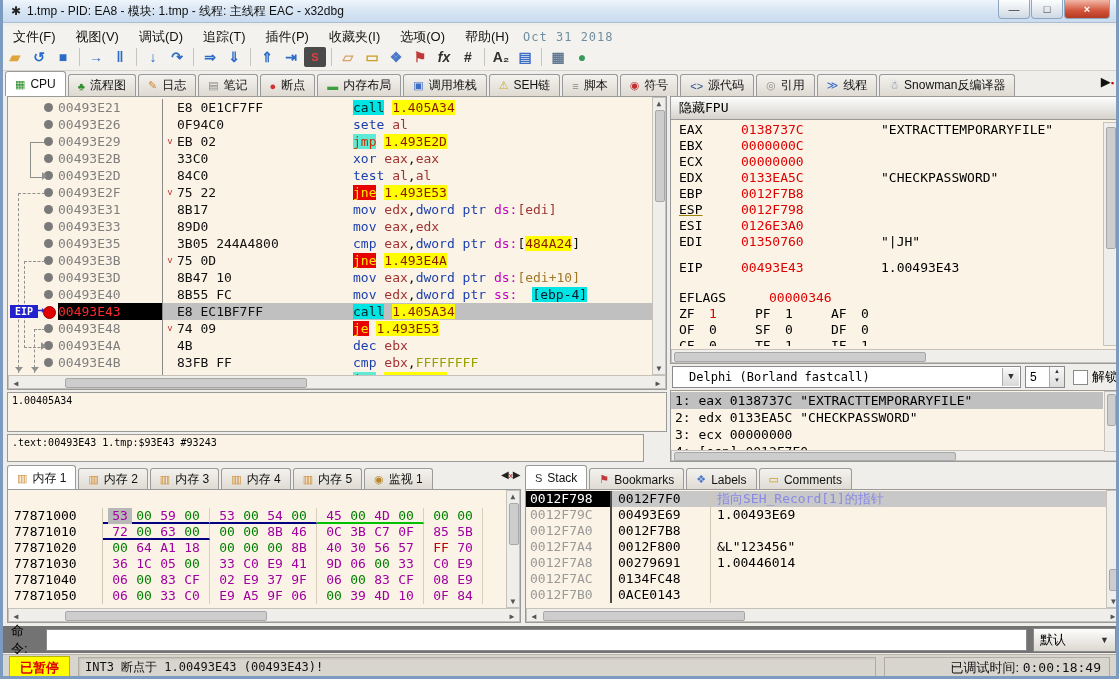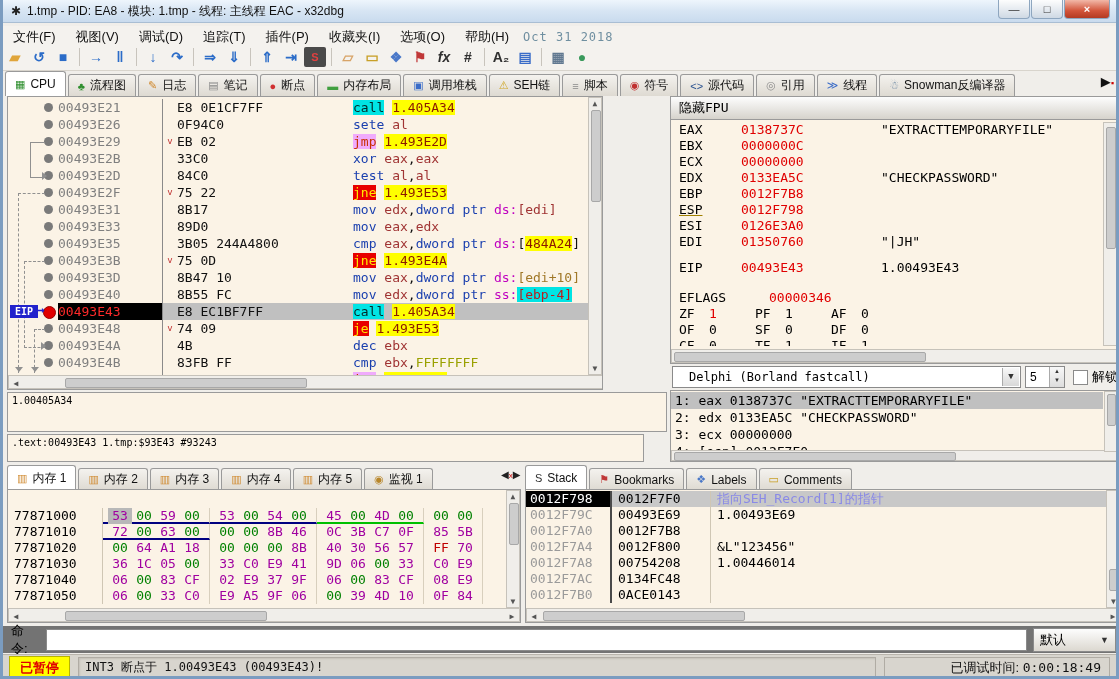--- a/index.html
+++ b/index.html
@@ -27,21 +27,21 @@
   .tabbar{position:absolute;display:flex;align-items:flex-end;}
   #maintabs{left:2px;top:70px;width:1104px;height:26px;}
   .tab{height:21px;display:flex;align-items:center;padding:0 9px;border:1px solid #9a9a9a;border-bottom:none;
        background:linear-gradient(#f4f2ee,#dedad2);border-radius:3px 3px 0 0;margin-right:2px;font-size:12px;color:#111;white-space:nowrap;}
   .tab.active{background:#fff;height:24px;font-weight:normal;}
   .tab .ticon{margin-right:5px;font-size:11px;}
   #tab-overflow{position:absolute;right:2px;top:74px;font-size:13px;color:#111;}
   #tab-overflow i{color:#c00;font-style:normal;font-size:9px;}
   
   .pane{position:absolute;background:#fbf3e6;border:1px solid #9a9a9a;box-sizing:border-box;overflow:hidden;}
-  #disasm{left:4px;top:96px;width:596px;height:294px;}
+  #disasm{left:4px;top:96px;width:660px;height:294px;}
   #regpane{left:667px;top:96px;width:448px;height:268px;}
   #infobox{left:4px;top:392px;width:660px;height:40px;}
   #locbox{left:4px;top:434px;width:637px;height:28px;}
   #convrow{position:absolute;left:667px;top:364px;width:448px;height:26px;background:#f0eeea;display:flex;align-items:center;}
   #argpane{left:667px;top:390px;width:448px;height:72px;}
   #mempane{left:4px;top:489px;width:514px;height:134px;}
   #stackpane{left:522px;top:489px;width:597px;height:134px;}
   
   #disasm-rows{position:absolute;left:0;top:2px;width:644px;height:276px;overflow:hidden;}
   .drow{display:flex;height:17px;line-height:17px;font-size:13px;white-space:pre;}
@@ -53,24 +53,24 @@
   .daddr{width:104px;flex:none;color:#7f7f7f;border-right:1px solid #8a8a8a;}
   .drow.eip .daddr{background:#000;color:#ff2a2a;}
   .chev{width:14px;flex:none;color:#c03030;font-size:9px;text-align:center;}
   .dbytes{width:176px;flex:none;color:#101010;}
   .dinstr{flex:1;}
   .mn,.ptr{color:#1a3fae}.reg{color:#a03434}.seg{color:#c000c0}.num{color:#9aa000}
   .memred{color:#a03434}.memtan{color:#a07828}.pln{color:#101010}
   .callbg{background:#00e4e4;color:#00282
 8;}
   .callbg{background:#00e4e4;color:#002828;}
-  .jmpbg{background:#f0abfc;color:#c83000;}
+  .jmpbg{background:#5eead4;color:#c83000;}
   .ccbg{background:#e80000;color:#ffe800;}
   .tgt{background:#ffff00;color:#8b1a00;}
-  .membg{background:#00e4e4;color:#b91c1c;}
+  .membg{background:#00e4e4;color:#0f172a;margin-left:15px;}
   .arrow-box{position:absolute;border-color:#909090;}
   .tri{position:absolute;width:0;height:0;}
   #eip-badge{position:absolute;left:2px;width:28px;height:13px;background:#2222cc;color:#fff;font-size:10px;font-weight:bold;
      text-align:center;line-height:13px;font-family:"DejaVu Sans Mono",monospace;}
   #eip-arrow{position:absolute;color:#2222cc;font-weight:bold;font-size:13px;}
   
   .sb{position:absolute;background:#f0eeea;border:1px solid #c6c2ba;box-sizing:border-box;}
   .sb .thumb{position:absolute;background:#cdcdcd;border:1px solid #a8a8a8;border-radius:2px;}
   .sb .arr{position:absolute;font-size:8px;color:#555;text-align:center;width:100%;}
   
@@ -450,21 +450,21 @@
       <div class="arr" style="right:2px;top:3px;width:10px;">▶</div>
     </div>
   </div>
 
   <div id="stackpane" class="pane mono">
     <div id="stackrows" style="position:absolute;left:0;top:1px;width:580px;height:114px;overflow:hidden;">
         <div class="srow sel"><span class="saddr cur">0012F798</span><span class="sval">0012F7F0</span><span class="scmt cmt">指向SEH_Record[1]的指针</span></div>
         <div class="srow"><span class="saddr">0012F79C</span><span class="sval">00493E69</span><span class="scmt">1.00493E69</span></div>
         <div class="srow"><span class="saddr">0012F7A0</span><span class="sval">0012F7B8</span><span class="scmt"></span></div>
         <div class="srow"><span class="saddr">0012F7A4</span><span class="sval">0012F800</span><span class="scmt">&amp;L"123456"</span></div>
-        <div class="srow"><span class="saddr">0012F7A8</span><span class="sval">00754208</span><span class="scmt">1.00446014</span></div>
+        <div class="srow"><span class="saddr">0012F7A8</span><span class="sval">00279691</span><span class="scmt">1.00446014</span></div>
         <div class="srow"><span class="saddr">0012F7AC</span><span class="sval">0134FC48</span><span class="scmt"></span></div>
         <div class="srow"><span class="saddr">0012F7B0</span><span class="sval">0ACE0143</span><span class="scmt"></span></div>
       </div>
     <div class="sb" style="right:0;top:0;width:15px;height:118px;">
       <div class="thumb" style="left:2px;top:78px;width:9px;height:20px;"></div>
       <div class="arr" style="bottom:1px;">▼</div>
     </div>
     <div class="sb" style="left:0;bottom:0;width:595px;height:14px;">
       <div class="arr" style="left:2px;top:3px;width:10px;">◀</div>
       <div class="thumb" style="left:16px;top:2px;width:200px;height:8px;"></div>

